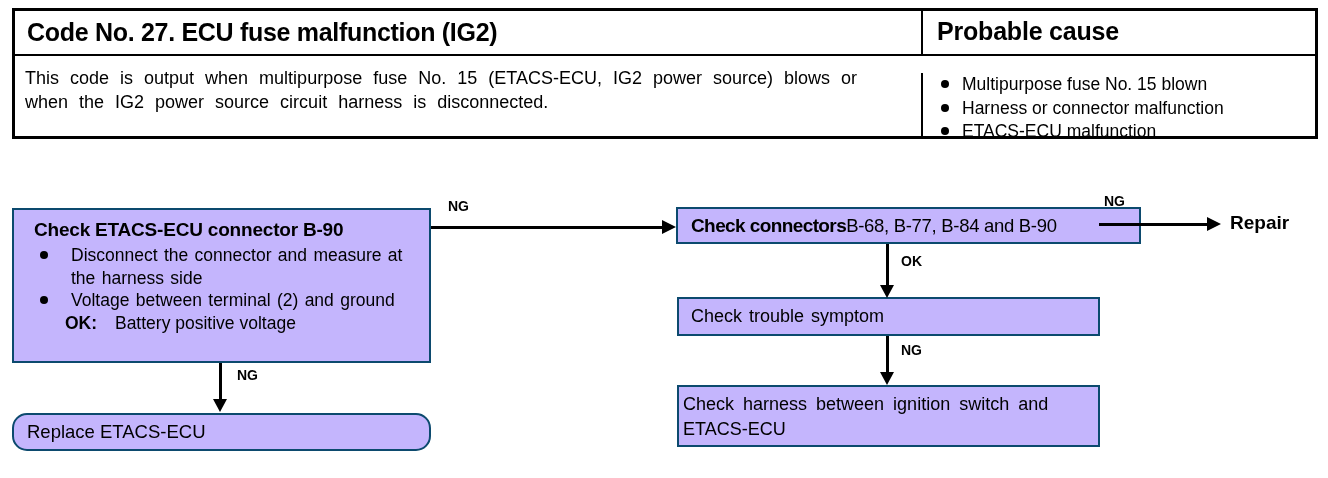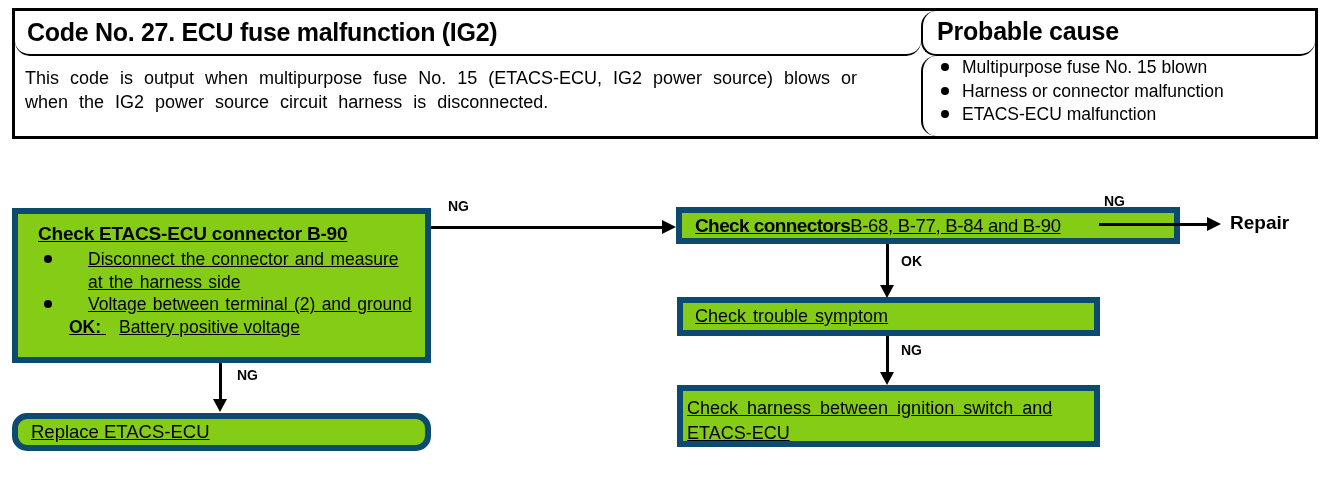--- a/index.html
+++ b/index.html
@@ -11,58 +11,58 @@
   .abs { position:absolute; }
 
   
   .code-table {
     left:12px; top:8px; width:1306px; height:131px;
     border:3px solid #000;
     display:grid;
     grid-template-columns:906px 1fr;
     grid-template-rows:45px 1fr;
   }
-  .cell { overflow:hidden;border-radius:15px; }
+  .cell { overflow:hidden; }
   .cell.right { border-left:2px solid #000; }
   .cell.head { border-bottom:2px solid #000; }
   .code-title {
     font-size:25px; font-weight:700; letter-spacing:-0.3px;
     padding:7px 0 0 12px; white-space:nowrap;
   }
   .cause-title {
     font-size:25px; font-weight:700; letter-spacing:-0.2px;
     padding:6px 0 0 14px; white-space:nowrap;
   }
   .desc {
     padding:10px 8px 0 10px; font-size:18px; line-height:24px;
   }
   .desc .line { word-spacing:6px; white-space:nowrap; }
-  .cause-list { padding:0 4px 0 16px; font-size:17.5px; line-height:23.5px; }
+  .cause-list { padding:0 4px 0 16px; font-size:17.5px; line-height:23.5px;margin-top:17px; }
   .cause-item { display:flex; }
   .dot {
     flex:0 0 auto; width:8px; height:8px; border-radius:50%;
     background:#000; margin:7px 13px 0 2px;
   }
 
   
-  .flowbox { border:6px solid #0c4a6e; background:#84cc16;text-decoration:underline; }
+  .flowbox { border:2px solid #0c4a6e; background:#c4b5fd; }
 
   .box-a { left:12px; top:208px; width:419px; height:155px; padding:9px 8px 0 20px; }
   .box-a-title { font-size:19px; font-weight:700; letter-spacing:-0.2px; margin-bottom:3px; white-space:nowrap; }
   .fb-bullet { display:flex; }
   .fb-bullet .dot { margin:7px 0 0 6px; }
-  .fb-bullet .txt { width:334px; margin-left:36px; font-size:17.5px; line-height:22.5px; word-spacing:1.5px; }
+  .fb-bullet .txt { width:334px; margin-left:23px; font-size:17.5px; line-height:22.5px; word-spacing:1.5px; }
   .ok-line { margin-left:31px; font-size:17.5px; line-height:22.5px; white-space:nowrap; }
   .ok-line .ok-key { font-weight:700; }
   .ok-line .ok-val { margin-left:13px; }
 
   .box-e { left:12px; top:413px; width:419px; height:38px; display:flex; align-items:center; padding-left:13px;border-radius:15px; }
   .box-e .txt { font-size:18.5px; white-space:nowrap; }
 
-  .box-b { left:676px; top:207px; width:504px; height:37px; display:flex; align-items:center; padding-left:13px; white-space:nowrap; }
+  .box-b { left:676px; top:207px; width:465px; height:37px; display:flex; align-items:center; padding-left:13px; white-space:nowrap; }
   .box-b .bold { font-size:19px; font-weight:700; letter-spacing:-0.6px; }
   .box-b .rest { font-size:18.5px; letter-spacing:-0.3px; }
 
   .box-c { left:677px; top:297px; width:423px; height:39px; display:flex; align-items:center; padding-left:12px; }
   .box-c .txt { font-size:18px; word-spacing:2px; white-space:nowrap; }
 
   .box-d { left:677px; top:385px; width:423px; height:62px; padding:5px 8px 0 4px; }
   .box-d .txt { font-size:18px; line-height:25px; word-spacing:4px; }
 
   

